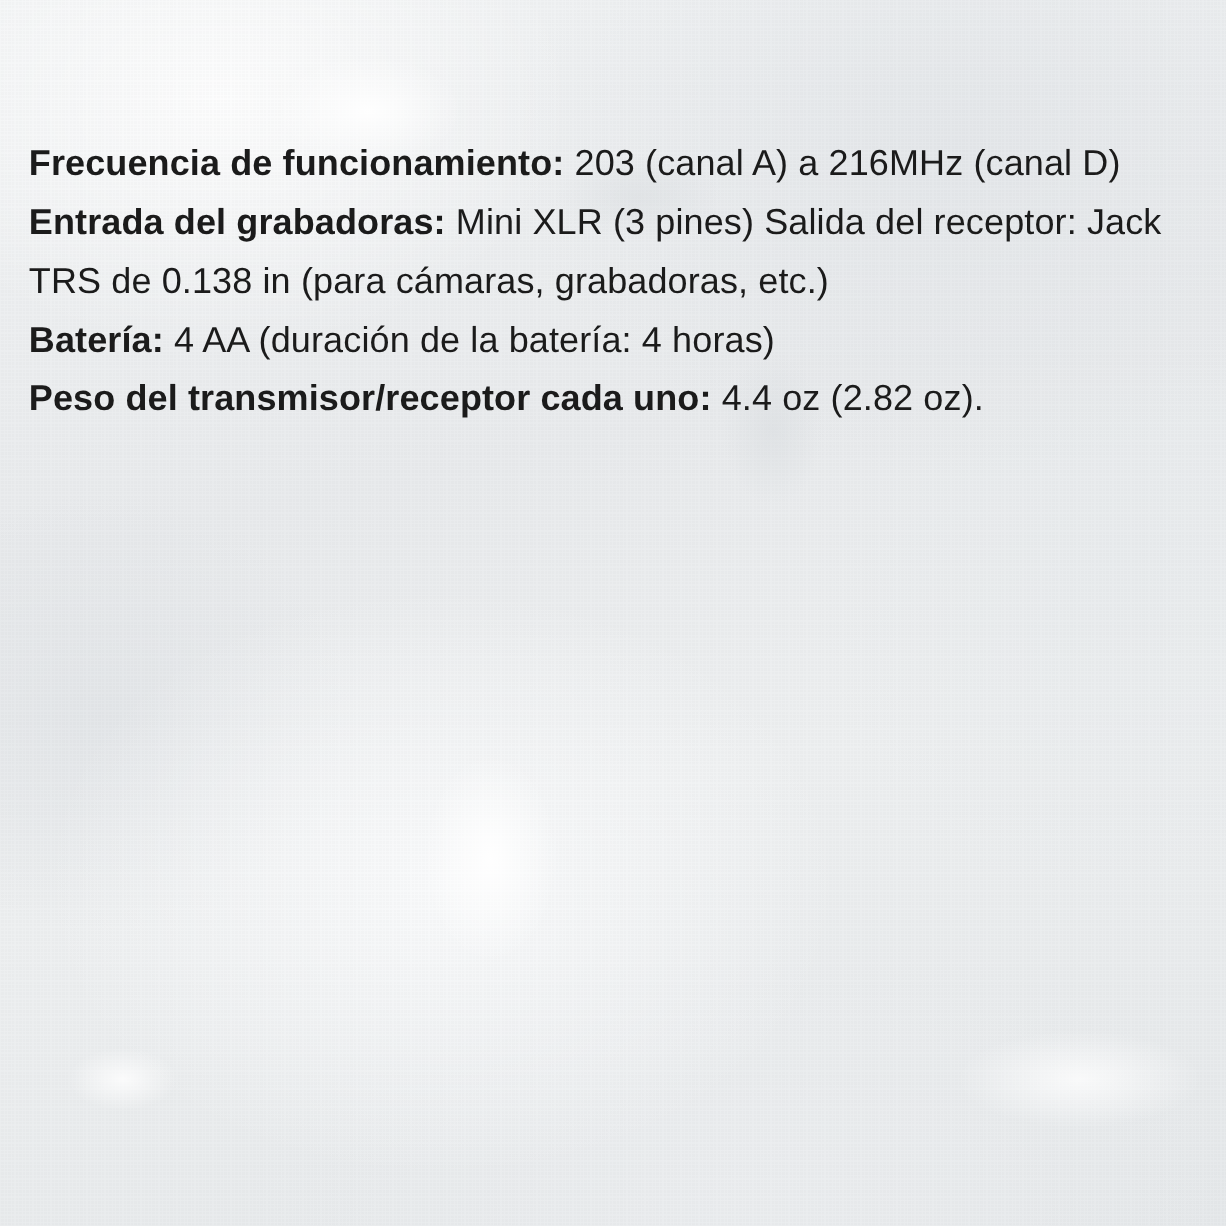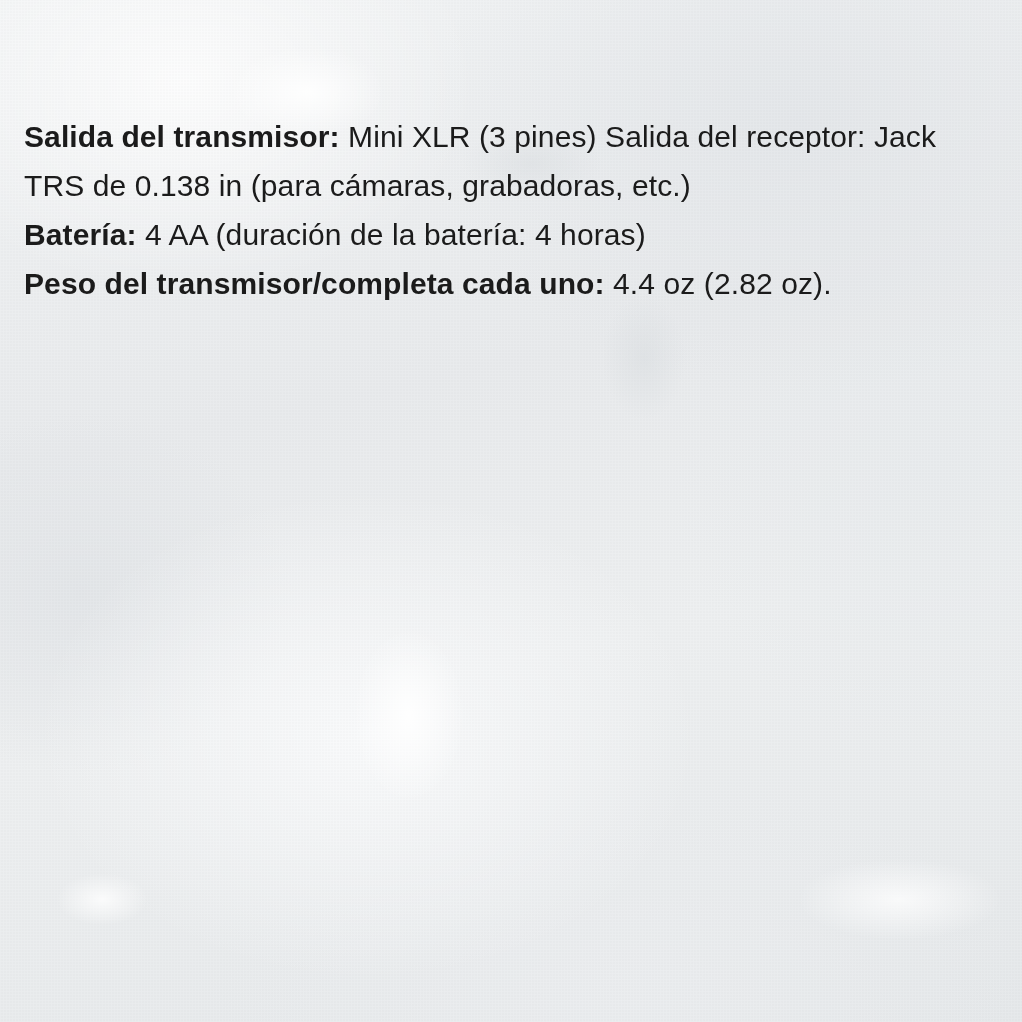--- a/index.html
+++ b/index.html
@@ -84,32 +84,36 @@
 </head>
 <body>
 
 <div id="page">
 
   <div id="texture-weave"></div>
   <div id="texture-blotches"></div>
 
   <div id="content">
 
+    <p class="spec-line">
+      <span class="spec-label">Frecuencia de funcionamiento:</span>
+      <span class="spec-value">203 (canal A) a 216MHz (canal D)</span>
+    </p>
 
 
     <p class="spec-line">
-      <span class="spec-label">Salida del transmisor:</span>
+      <span class="spec-label">Entrada del grabadoras:</span>
       <span class="spec-value">Mini XLR (3 pines) Salida del receptor: Jack TRS de 0.138 in (para cámaras, grabadoras, etc.)</span>
     </p>
 
     <p class="spec-line">
       <span class="spec-label">Batería:</span>
       <span class="spec-value">4 AA (duración de la batería: 4 horas)</span>
     </p>
 
 
     <p class="spec-line">
-      <span class="spec-label">Peso del transmisor/completa cada uno:</span>
+      <span class="spec-label">Peso del transmisor/receptor cada uno:</span>
       <span class="spec-value">4.4 oz (2.82 oz).</span>
     </p>
 
   </div>
 </div>
 
 </body></html>

